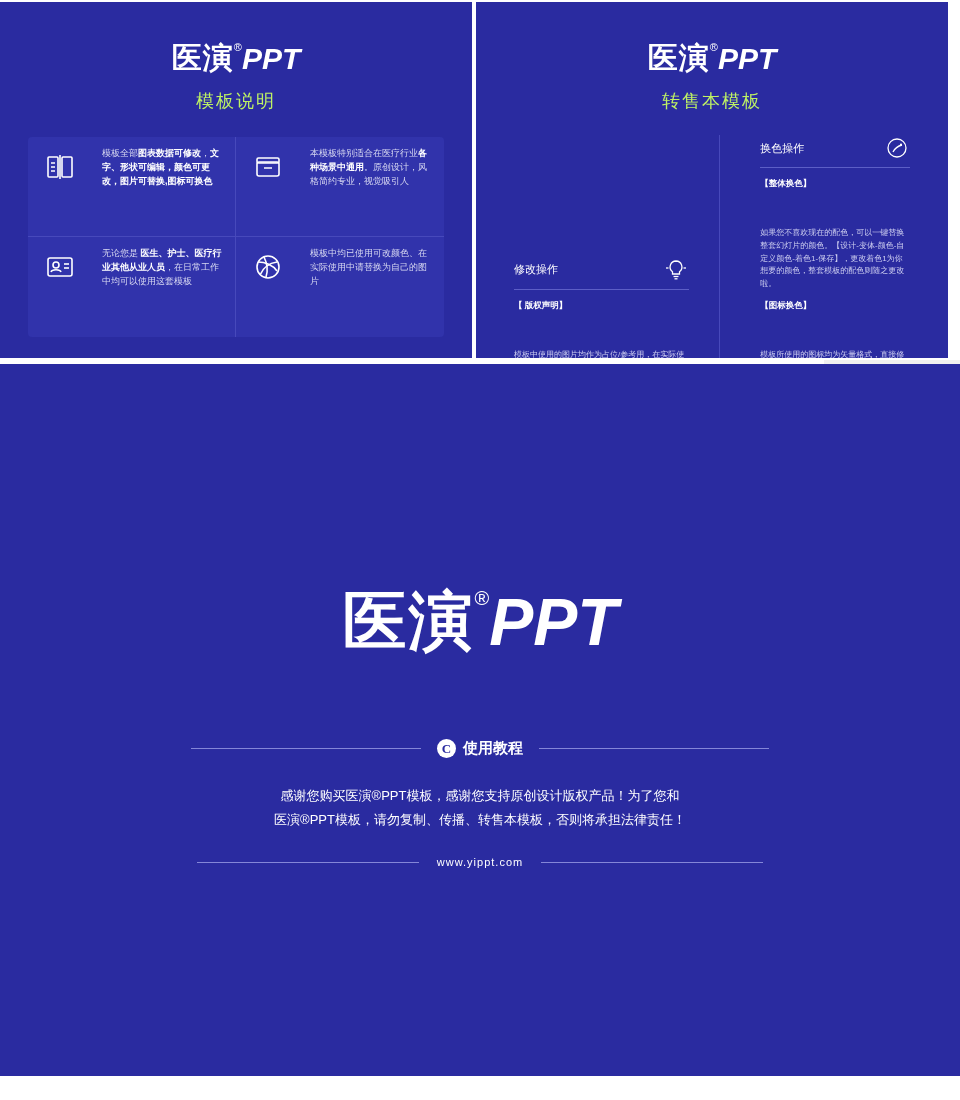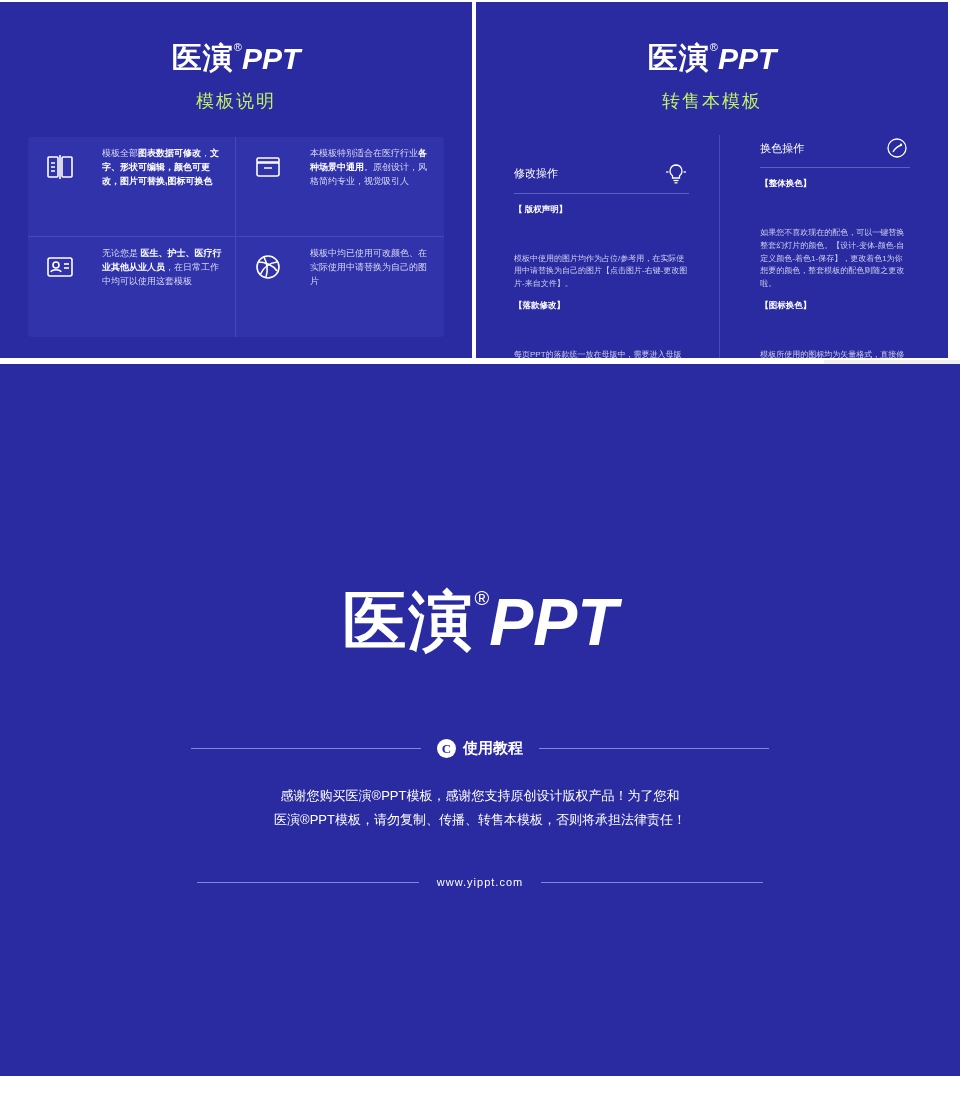--- a/index.html
+++ b/index.html
@@ -238,21 +238,21 @@
     text-align: center;
     color: #ffffff;
     font-size: 13px;
     line-height: 1.85;
     margin-top: 26px;
   }
   .site-row {
     display: flex;
     align-items: center;
     justify-content: center;
-    margin-top: 44px;
+    margin-top: 24px;
   }
   .site-rule {
     height: 1px;
     background: #8486d8;
     width: 222px;
   }
   .site-url {
     color: #ffffff;
     font-size: 11px;
     padding: 0 18px;
@@ -357,24 +357,20 @@
                 <line x1="11.5" y1="21.8" x2="14.5" y2="21.8"></line>
                 <line x1="3" y1="11" x2="5.5" y2="11"></line>
                 <line x1="20.5" y1="11" x2="23" y2="11"></line>
               </svg>
             </span>
           </div>
           <div class="panel-block">
             <div class="panel-block-title">【 版权声明】</div>
             <div class="panel-block-body">模板中使用的图片均作为占位/参考用，在实际使用中请替换为自己的图片【点击图片-右键-更改图片-来自文件】。</div>
           </div>
-          <div class="panel-block">
-            <div class="panel-block-title">【落款修改】</div>
-            <div class="panel-block-body">每页PPT的落款统一放在母版中，需要进入母版视图才能修改【视图-幻灯片母版，并修改对应母版的内容即可】。</div>
-          </div>
         </div>
 
         <div class="panel">
           <div class="panel-head">
             <span class="panel-title">换色操作</span>
             <span class="panel-icon">
               <svg width="26" height="26" viewBox="0 0 26 26" fill="none" stroke="#ffffff" stroke-width="1.3">
                 <circle cx="13" cy="13" r="9"></circle>
                 <path d="M9 17c2-4 5-6 9-7"></path>
                 <circle cx="17" cy="9.5" r="1.1" fill="#ffffff" stroke="none"></circle>

